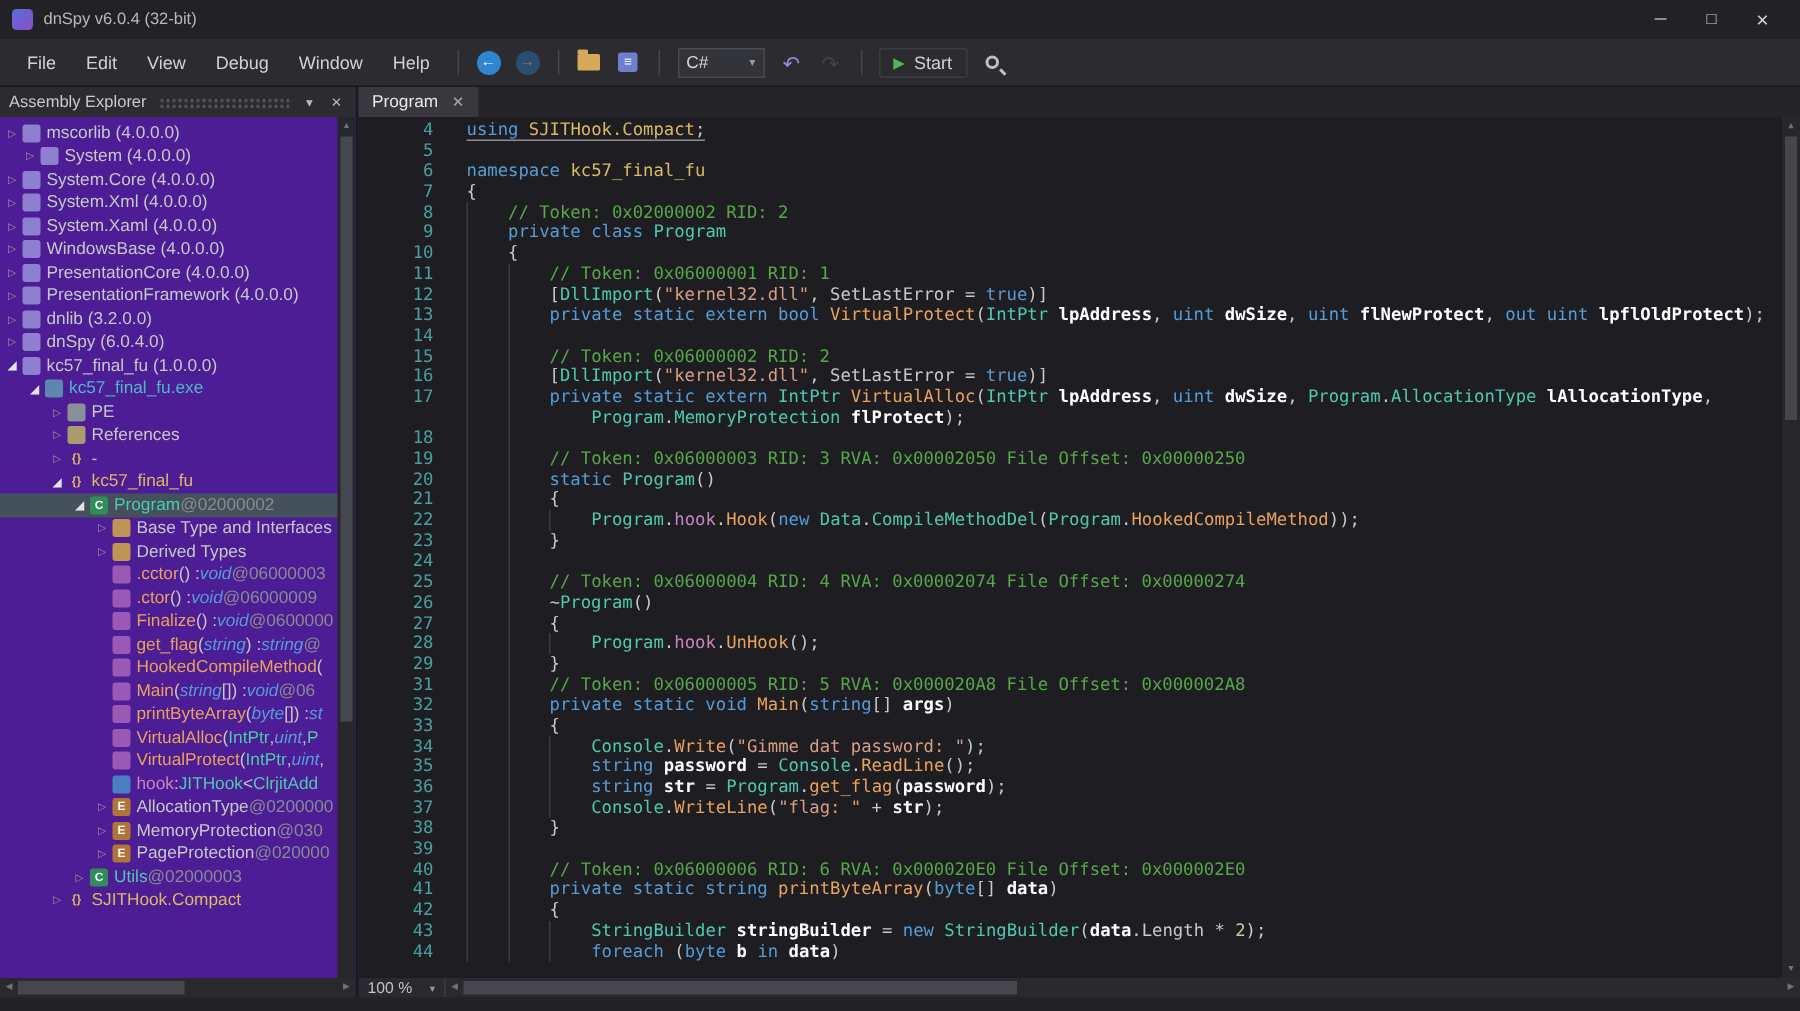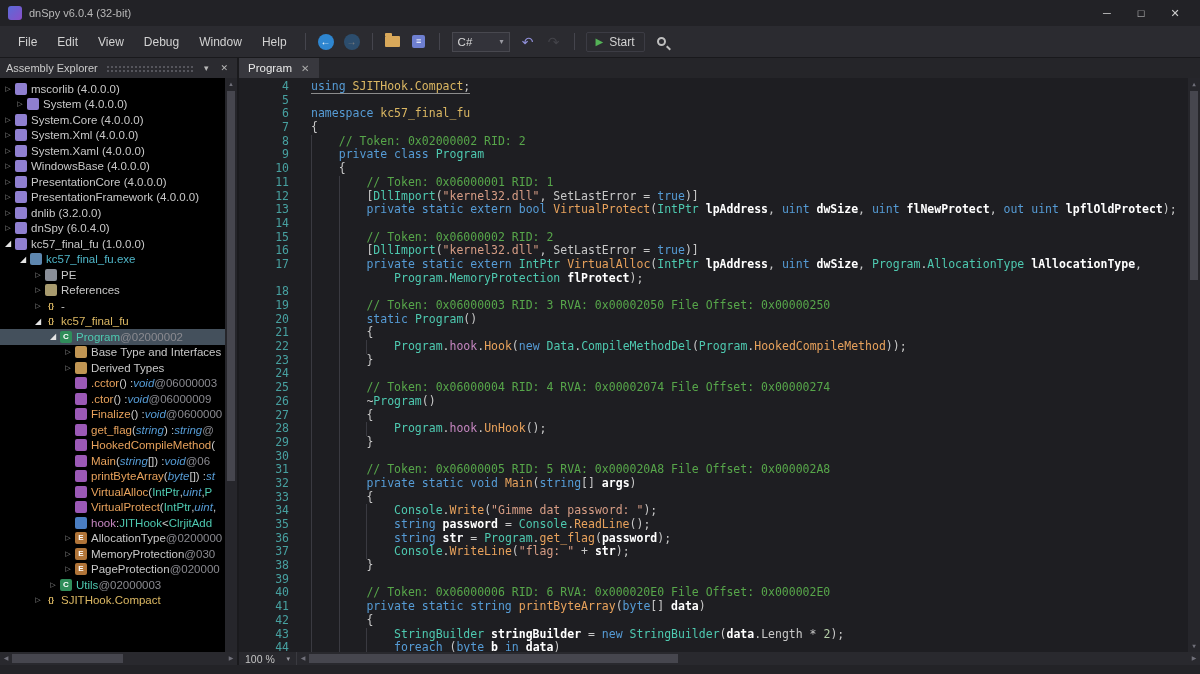--- a/index.html
+++ b/index.html
@@ -32,21 +32,21 @@
   .start-btn { display:flex; align-items:center; gap:6px; padding:2px 9px; margin:0 3px; border:1px solid #3C3C44; border-radius:2px; }
   .play-glyph { color:#54B257; font-size:10px; }
   .start-label { font-size:12px; color:#D2D2D2; }
   .search-glyph { width:9px; height:9px; border:2px solid #BFBFBF; border-radius:50%; position:relative; display:block; }
   .search-glyph::after { content:""; position:absolute; width:5px; height:2px; background:#BFBFBF; transform:rotate(45deg); left:7px; top:8px; }
 
   
   .main { flex:1; display:flex; min-height:0; }
 
   
-  .explorer { width:239px; flex:none; background:#000000; display:flex; flex-direction:column; border-right:2px solid #1A1A1D; }
+  .explorer { width:239px; flex:none; background:#4c1d95; display:flex; flex-direction:column; border-right:2px solid #1A1A1D; }
   .explorer-header { height:20px; flex:none; background:#2B2B30; display:flex; align-items:center; padding:0 6px; font-size:11px; color:#CACACA; gap:6px; }
   .drag-dots { flex:1; height:7px; background-image:radial-gradient(#55555C 1px, transparent 1.2px); background-size:4px 4px; margin:0 2px; }
   .hdr-icon { color:#B8B8B8; font-size:9px; padding:0 3px; }
   .tree { flex:1; overflow:hidden; position:relative; padding-top:3px; font-size:11.5px; }
   .tree-rows { padding-right:11px; }
   .tree-row { height:15.5px; display:flex; align-items:center; white-space:nowrap; overflow:hidden; }
   .tree-row.selected { background:#44505C; }
   .tw-arrow { width:12px; flex:none; text-align:center; font-size:7px; color:#9A9A9A; }
   .tw-arrow.e { color:#E4E4E4; font-size:8px; }
   .ticon { width:12px; height:12px; flex:none; margin:0 4px 0 1px; border-radius:2px; font-size:8px; line-height:12px; text-align:center; font-weight:bold; }
@@ -414,21 +414,20 @@
             <div class="code-line"><span class="lnum">20</span><span class="lcontent"><span class="guide" style="left: 0ch;"></span><span class="guide" style="left: 4ch;"></span><span class="useg"><span class="tk-d">        </span><span class="tk-k">static</span><span class="tk-d"> </span><span class="tk-t">Program</span><span class="tk-d">()</span></span></span></div>
             <div class="code-line"><span class="lnum">21</span><span class="lcontent"><span class="guide" style="left: 0ch;"></span><span class="guide" style="left: 4ch;"></span><span class="useg"><span class="tk-d">        {</span></span></span></div>
             <div class="code-line"><span class="lnum">22</span><span class="lcontent"><span class="guide" style="left: 0ch;"></span><span class="guide" style="left: 4ch;"></span><span class="guide" style="left: 8ch;"></span><span class="useg"><span class="tk-d">            </span><span class="tk-t">Program</span><span class="tk-d">.</span><span class="tk-f">hook</span><span class="tk-d">.</span><span class="tk-m">Hook</span><span class="tk-d">(</span><span class="tk-k">new</span><span class="tk-d"> </span><span class="tk-t">Data</span><span class="tk-d">.</span><span class="tk-t">CompileMethodDel</span><span class="tk-d">(</span><span class="tk-t">Program</span><span class="tk-d">.</span><span class="tk-m">HookedCompileMethod</span><span class="tk-d">));</span></span></span></div>
             <div class="code-line"><span class="lnum">23</span><span class="lcontent"><span class="guide" style="left: 0ch;"></span><span class="guide" style="left: 4ch;"></span><span class="useg"><span class="tk-d">        }</span></span></span></div>
             <div class="code-line"><span class="lnum">24</span><span class="lcontent"><span class="guide" style="left: 0ch;"></span><span class="guide" style="left: 4ch;"></span><span class="useg"> </span></span></div>
             <div class="code-line"><span class="lnum">25</span><span class="lcontent"><span class="guide" style="left: 0ch;"></span><span class="guide" style="left: 4ch;"></span><span class="useg"><span class="tk-d">        </span><span class="tk-c">// Token: 0x06000004 RID: 4 RVA: 0x00002074 File Offset: 0x00000274</span></span></span></div>
             <div class="code-line"><span class="lnum">26</span><span class="lcontent"><span class="guide" style="left: 0ch;"></span><span class="guide" style="left: 4ch;"></span><span class="useg"><span class="tk-d">        ~</span><span class="tk-t">Program</span><span class="tk-d">()</span></span></span></div>
             <div class="code-line"><span class="lnum">27</span><span class="lcontent"><span class="guide" style="left: 0ch;"></span><span class="guide" style="left: 4ch;"></span><span class="useg"><span class="tk-d">        {</span></span></span></div>
             <div class="code-line"><span class="lnum">28</span><span class="lcontent"><span class="guide" style="left: 0ch;"></span><span class="guide" style="left: 4ch;"></span><span class="guide" style="left: 8ch;"></span><span class="useg"><span class="tk-d">            </span><span class="tk-t">Program</span><span class="tk-d">.</span><span class="tk-f">hook</span><span class="tk-d">.</span><span class="tk-m">UnHook</span><span class="tk-d">();</span></span></span></div>
             <div class="code-line"><span class="lnum">29</span><span class="lcontent"><span class="guide" style="left: 0ch;"></span><span class="guide" style="left: 4ch;"></span><span class="useg"><span class="tk-d">        }</span></span></span></div>
-            <div class="code-line"><span class="lnum">30</span><span class="lcontent"><span class="guide" style="left: 0ch;"></span><span class="guide" style="left: 4ch;"></span><span class="useg"> </span></span></div>
             <div class="code-line"><span class="lnum">31</span><span class="lcontent"><span class="guide" style="left: 0ch;"></span><span class="guide" style="left: 4ch;"></span><span class="useg"><span class="tk-d">        </span><span class="tk-c">// Token: 0x06000005 RID: 5 RVA: 0x000020A8 File Offset: 0x000002A8</span></span></span></div>
             <div class="code-line"><span class="lnum">32</span><span class="lcontent"><span class="guide" style="left: 0ch;"></span><span class="guide" style="left: 4ch;"></span><span class="useg"><span class="tk-d">        </span><span class="tk-k">private static void</span><span class="tk-d"> </span><span class="tk-m">Main</span><span class="tk-d">(</span><span class="tk-k">string</span><span class="tk-d">[] </span><span class="tk-p">args</span><span class="tk-d">)</span></span></span></div>
             <div class="code-line"><span class="lnum">33</span><span class="lcontent"><span class="guide" style="left: 0ch;"></span><span class="guide" style="left: 4ch;"></span><span class="useg"><span class="tk-d">        {</span></span></span></div>
             <div class="code-line"><span class="lnum">34</span><span class="lcontent"><span class="guide" style="left: 0ch;"></span><span class="guide" style="left: 4ch;"></span><span class="guide" style="left: 8ch;"></span><span class="useg"><span class="tk-d">            </span><span class="tk-t">Console</span><span class="tk-d">.</span><span class="tk-m">Write</span><span class="tk-d">(</span><span class="tk-str">"Gimme dat password: "</span><span class="tk-d">);</span></span></span></div>
             <div class="code-line"><span class="lnum">35</span><span class="lcontent"><span class="guide" style="left: 0ch;"></span><span class="guide" style="left: 4ch;"></span><span class="guide" style="left: 8ch;"></span><span class="useg"><span class="tk-d">            </span><span class="tk-k">string</span><span class="tk-d"> </span><span class="tk-p">password</span><span class="tk-d"> = </span><span class="tk-t">Console</span><span class="tk-d">.</span><span class="tk-m">ReadLine</span><span class="tk-d">();</span></span></span></div>
             <div class="code-line"><span class="lnum">36</span><span class="lcontent"><span class="guide" style="left: 0ch;"></span><span class="guide" style="left: 4ch;"></span><span class="guide" style="left: 8ch;"></span><span class="useg"><span class="tk-d">            </span><span class="tk-k">string</span><span class="tk-d"> </span><span class="tk-p">str</span><span class="tk-d"> = </span><span class="tk-t">Program</span><span class="tk-d">.</span><span class="tk-m">get_flag</span><span class="tk-d">(</span><span class="tk-p">password</span><span class="tk-d">);</span></span></span></div>
             <div class="code-line"><span class="lnum">37</span><span class="lcontent"><span class="guide" style="left: 0ch;"></span><span class="guide" style="left: 4ch;"></span><span class="guide" style="left: 8ch;"></span><span class="useg"><span class="tk-d">            </span><span class="tk-t">Console</span><span class="tk-d">.</span><span class="tk-m">WriteLine</span><span class="tk-d">(</span><span class="tk-str">"flag: "</span><span class="tk-d"> + </span><span class="tk-p">str</span><span class="tk-d">);</span></span></span></div>
             <div class="code-line"><span class="lnum">38</span><span class="lcontent"><span class="guide" style="left: 0ch;"></span><span class="guide" style="left: 4ch;"></span><span class="useg"><span class="tk-d">        }</span></span></span></div>
             <div class="code-line"><span class="lnum">39</span><span class="lcontent"><span class="guide" style="left: 0ch;"></span><span class="guide" style="left: 4ch;"></span><span class="useg"> </span></span></div>
             <div class="code-line"><span class="lnum">40</span><span class="lcontent"><span class="guide" style="left: 0ch;"></span><span class="guide" style="left: 4ch;"></span><span class="useg"><span class="tk-d">        </span><span class="tk-c">// Token: 0x06000006 RID: 6 RVA: 0x000020E0 File Offset: 0x000002E0</span></span></span></div>

